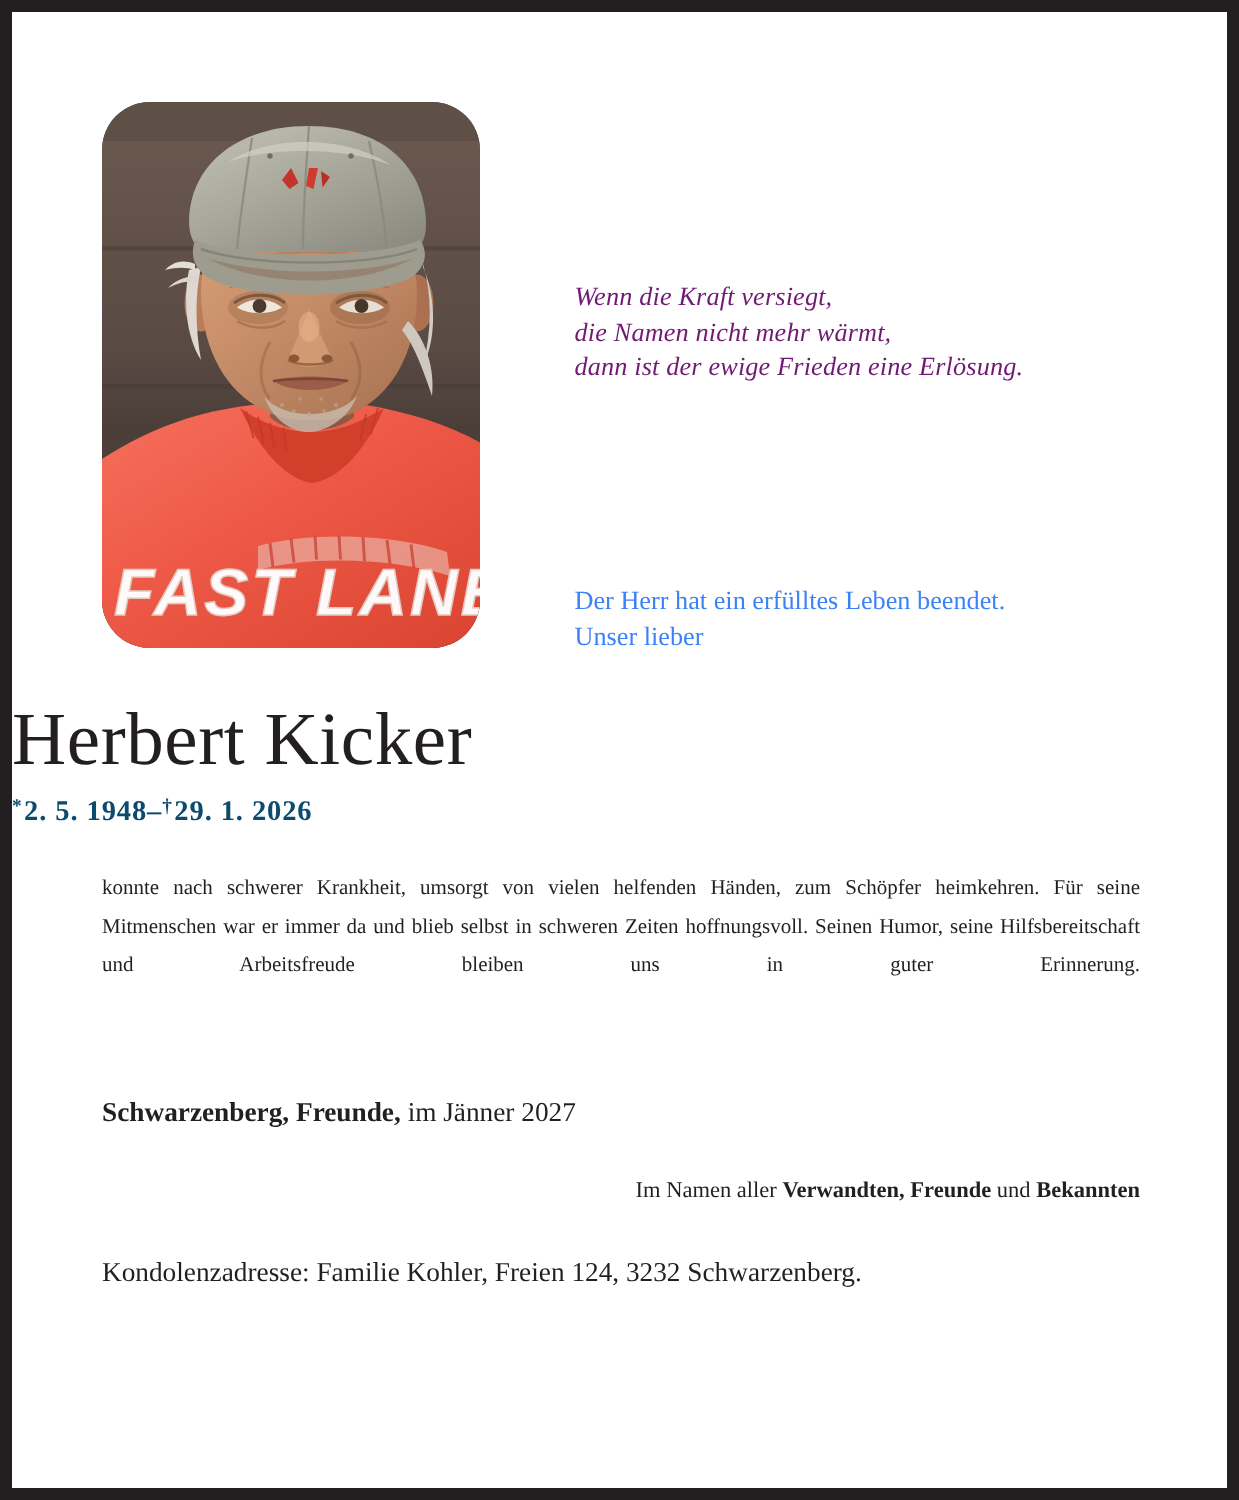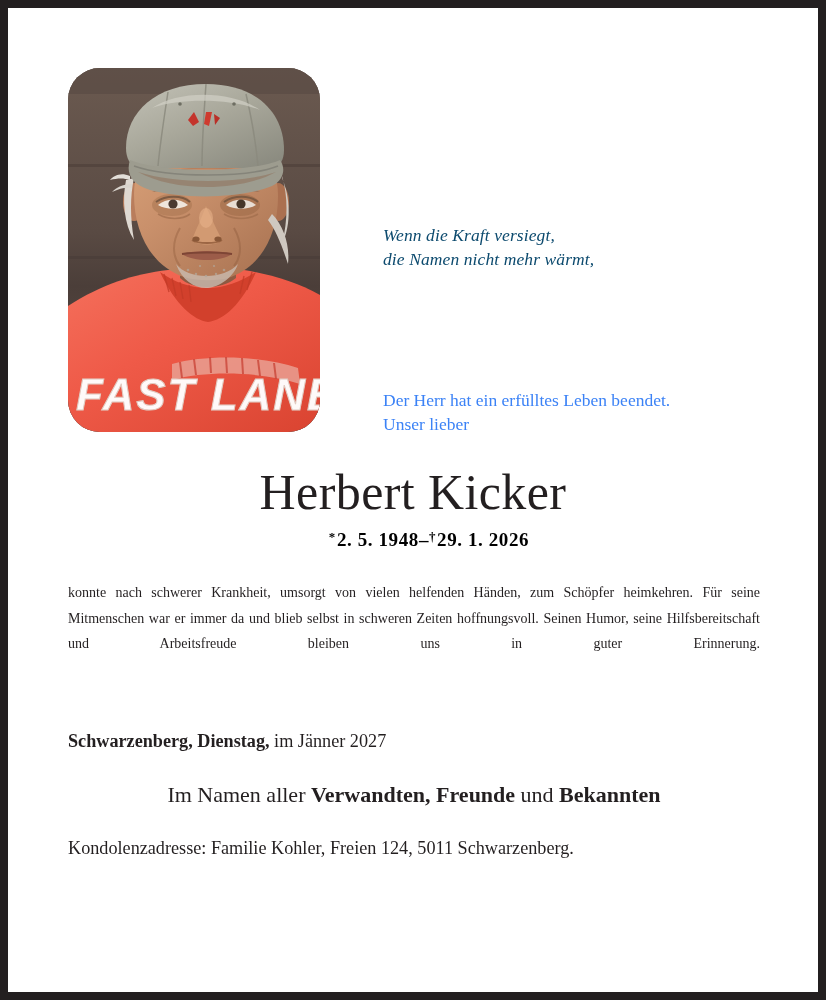--- a/index.html
+++ b/index.html
@@ -57,23 +57,22 @@
 
   
   .verse {
     position: absolute;
     left: 375px;
     top: 178px;
     width: 400px;
     font-style: italic;
     font-size: 17.5px;
     line-height: 23.5px;
-    color: #0c4a6e;
+    color: #701a75;
     letter-spacing: 0.1px;
-    margin-top: 38px;
   }
   .verse div { white-space: nowrap; }
 
   
   .lead {
     position: absolute;
     left: 375px;
     top: 380px;
     width: 400px;
     font-size: 17.5px;
@@ -81,37 +80,36 @@
     color: #3b82f6;
   }
   .lead div { white-space: nowrap; }
 
   
   .name-block {
     position: absolute;
     left: 0;
     top: 455px;
     width: 810px;
-    text-align: center;
+    text-align: left;
   }
   .name {
     font-size: 50px;
     line-height: 58px;
     color: #231f20;
     letter-spacing: 0.4px;
     font-weight: 400;
   }
   .dates {
     margin-top: 4px;
     font-size: 19px;
     line-height: 24px;
     font-weight: 700;
-    color: #000000;
+    color: #0c4a6e;
     letter-spacing: 0.6px;
-    padding-left: 32px;
   }
   .dates sup {
     font-size: 0.68em;
     vertical-align: 0.42em;
     font-weight: 700;
     margin-right: 1px;
   }
 
   
   .body-zone {
@@ -133,23 +131,23 @@
   .place-line {
     margin-top: 23px;
     font-size: 18.2px;
     line-height: 25.6px;
     text-align: left;
   }
   .place-line b { font-weight: 700; }
 
   .namen-line {
     margin-top: 27px;
-    font-size: 22px;
+    font-size: 15px;
     line-height: 25.6px;
-    text-align: center;
+    text-align: right;
   }
   .namen-line b { font-weight: 700; }
 
   .kondolenz-line {
     margin-top: 28px;
     font-size: 18.2px;
     line-height: 25.6px;
     text-align: left;
   }
 
@@ -332,20 +330,21 @@
             <text x="8" y="342" font-family="Liberation Sans, sans-serif" font-size="44" font-weight="700" font-style="italic" fill="#ffffff" stroke="#e0cfc6" stroke-width="1" letter-spacing="2">FAST LANE</text>
           </g>
 
           <rect x="0" y="0" width="272" height="364" fill="none"></rect>
         </svg>
       </div>
 
       <div class="verse">
         <div>Wenn die Kraft versiegt,</div>
         <div>die Namen nicht mehr wärmt,</div>
+        <div>dann ist der ewige Frieden eine Erlösung.</div>
       </div>
 
       <div class="lead">
         <div>Der Herr hat ein erfülltes Leben beendet.</div>
         <div>Unser lieber</div>
       </div>
     </div>
 
     <div class="name-block">
       <div class="name">Herbert Kicker</div>
@@ -355,29 +354,29 @@
     </div>
 
     <div class="body-zone">
 
       <p class="para">konnte nach schwerer Krankheit, umsorgt von vielen helfenden Händen, zum Schöpfer heimkehren. Für seine Mitmenschen war er immer da und blieb selbst in schweren Zeiten hoffnungsvoll. Seinen Humor, seine Hilfsbereitschaft und Arbeitsfreude bleiben uns in guter Erinnerung.</p>
 
       <div class="para-gap"></div>
 
 
       <div class="place-line">
-        <b>Schwarzenberg, Dienstag,</b>
+        <b>Schwarzenberg, Freunde,</b>
         <span>im Jänner 2027</span>
       </div>
 
       <div class="namen-line">
         <span>Im Namen aller</span>
         <b>Verwandten,</b>
         <b>Freunde</b>
         <span>und</span>
         <b>Bekannten</b>
       </div>
 
-      <div class="kondolenz-line">Kondolenzadresse: Familie Kohler, Freien 124, 5011 Schwarzenberg.</div>
+      <div class="kondolenz-line">Kondolenzadresse: Familie Kohler, Freien 124, 3232 Schwarzenberg.</div>
     </div>
 
   </div>
 </div>
 
 </body></html>

